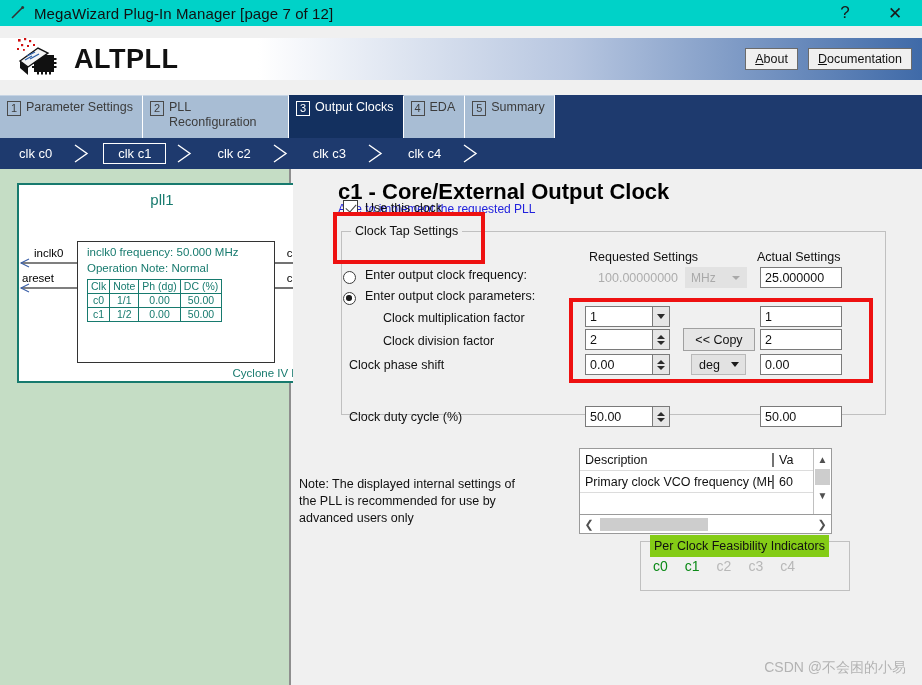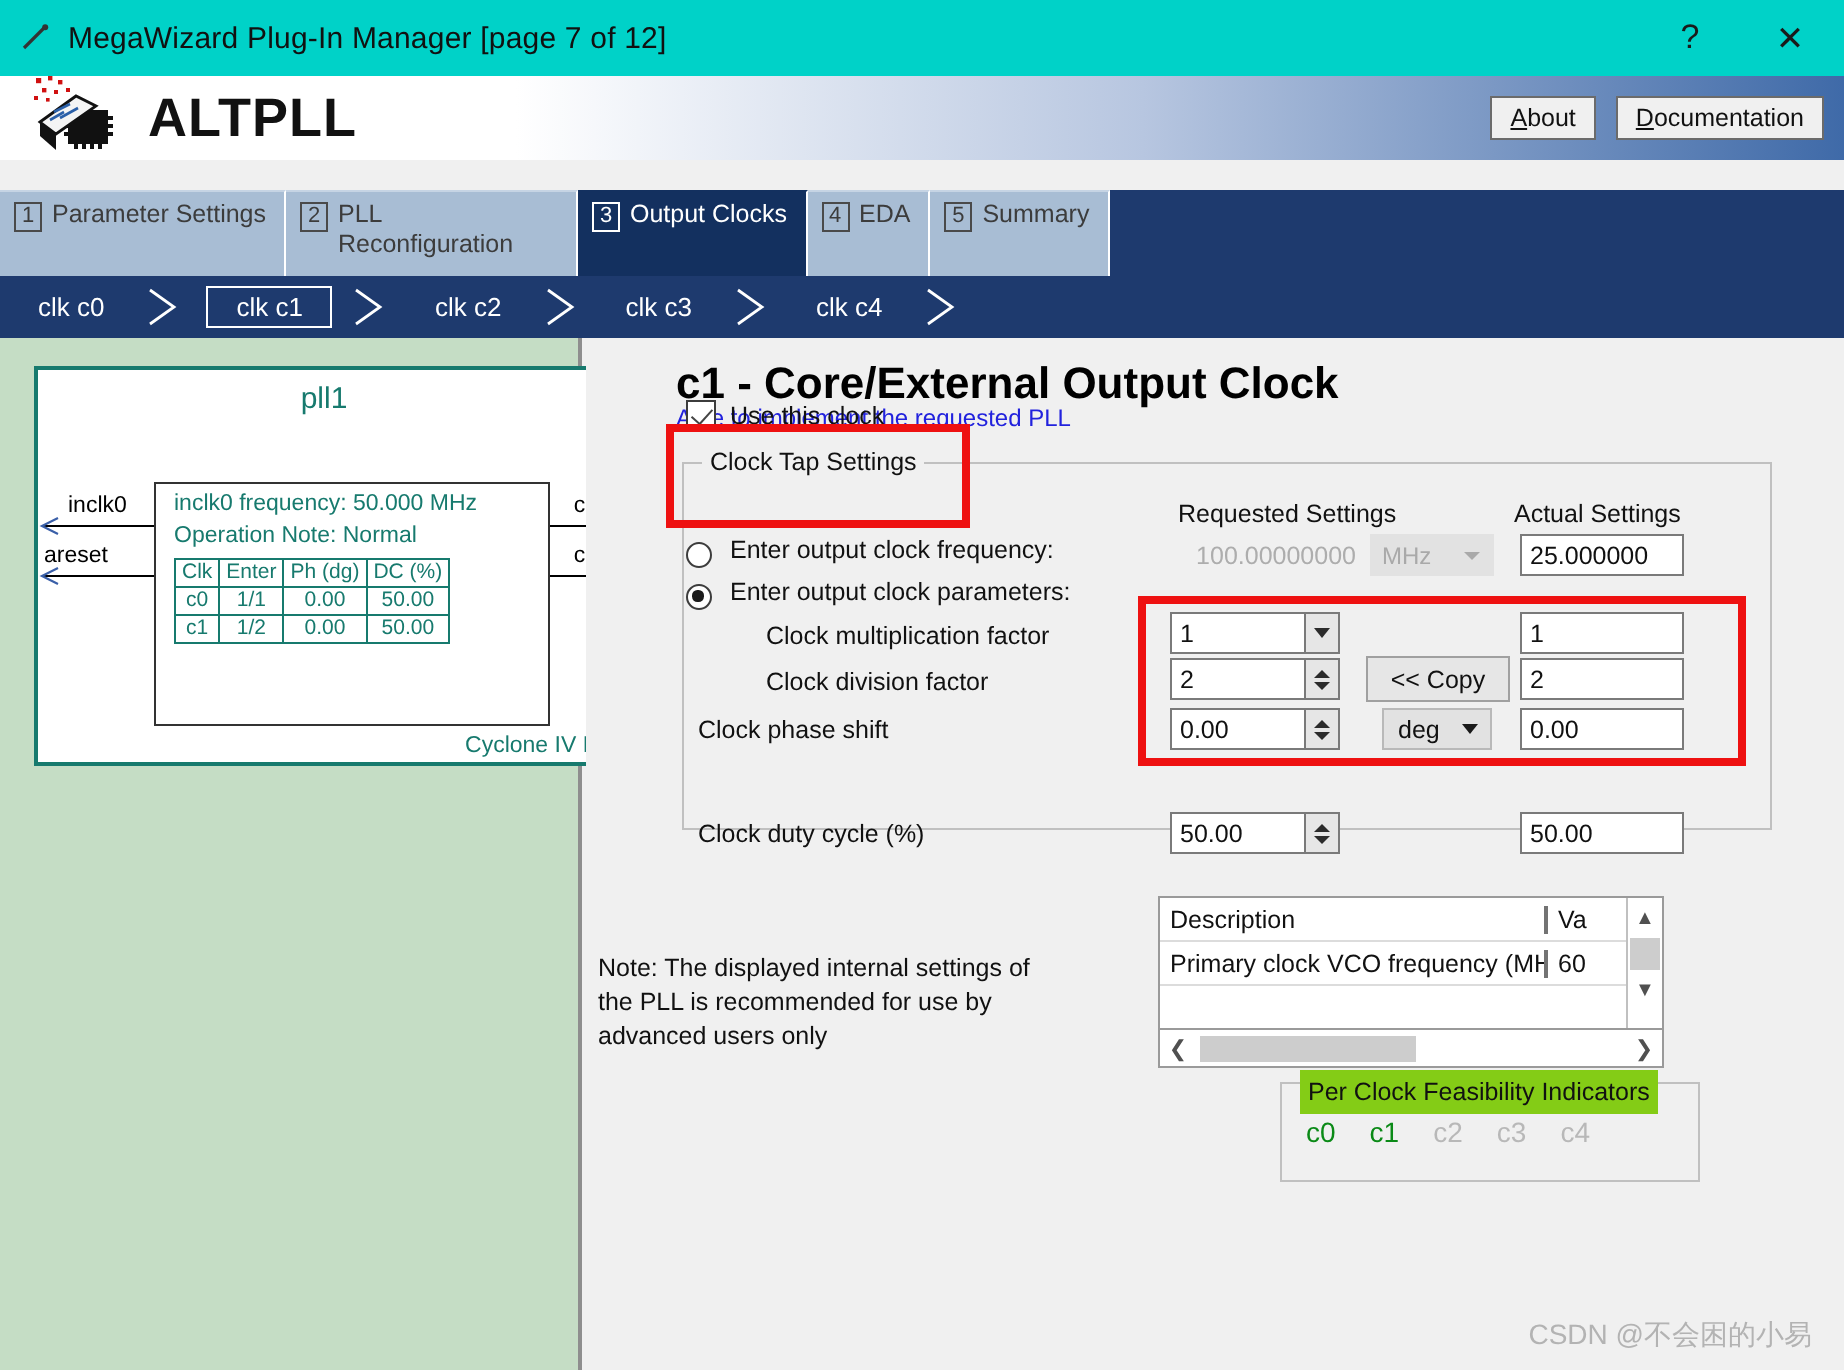--- a/index.html
+++ b/index.html
@@ -13,21 +13,21 @@
   #app {
     position: relative;
     width: 922px; height: 685px;
     background: #f0f0f0;
     overflow: hidden;
   }
 
   
   .titlebar {
     position: absolute; left: 0; top: 0;
-    width: 922px; height: 38px;
+    width: 922px; height: 26px;
     background: #00d2c8;
     display: flex; align-items: center;
   }
   .tb-icon {
     margin-left: 10px; margin-right: 8px;
     width: 16px; height: 16px;
     position: relative;
   }
   .tb-icon svg { display:block; }
   .tb-title {
@@ -645,21 +645,21 @@
         <polyline points="280,99 288,103 280,107" fill="none" stroke="#3a5fa8" stroke-width="1.1"></polyline>
       </svg>
 
       <div class="pll-inner">
         <div class="line">inclk0 frequency: 50.000 MHz</div>
         <div class="line">Operation Note: Normal</div>
         <table class="pll-tbl">
           <tbody>
               <tr>
             <td>Clk</td>
-            <td>Enter</td>
+            <td>Note</td>
             <td>Ph (dg)</td>
             <td>DC (%)</td>
           </tr>
           <tr>
             <td>c0</td>
             <td>1/1</td>
             <td>0.00</td>
             <td>50.00</td>
           </tr>
           <tr>

